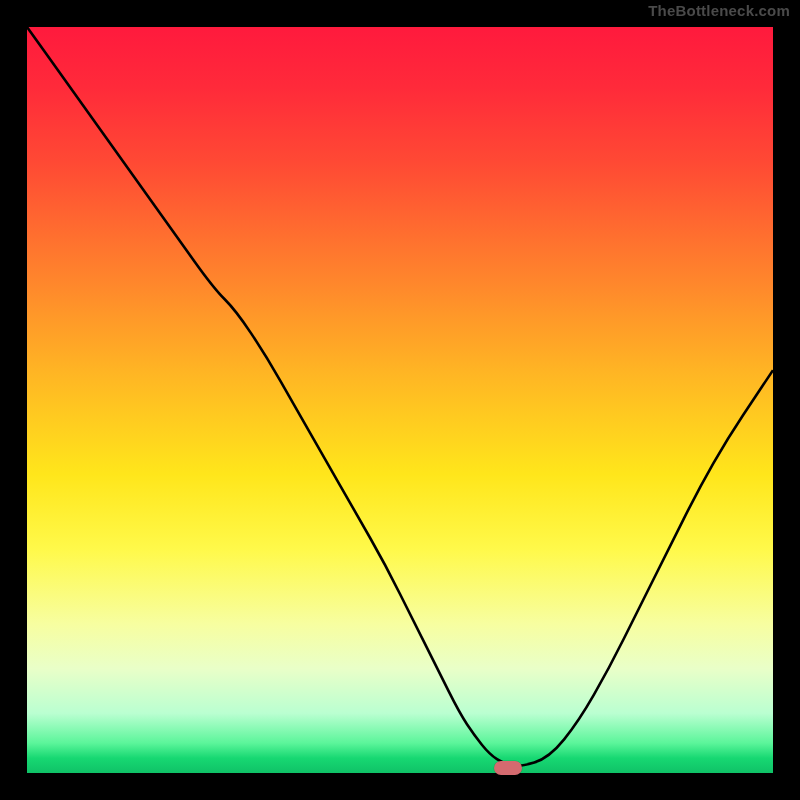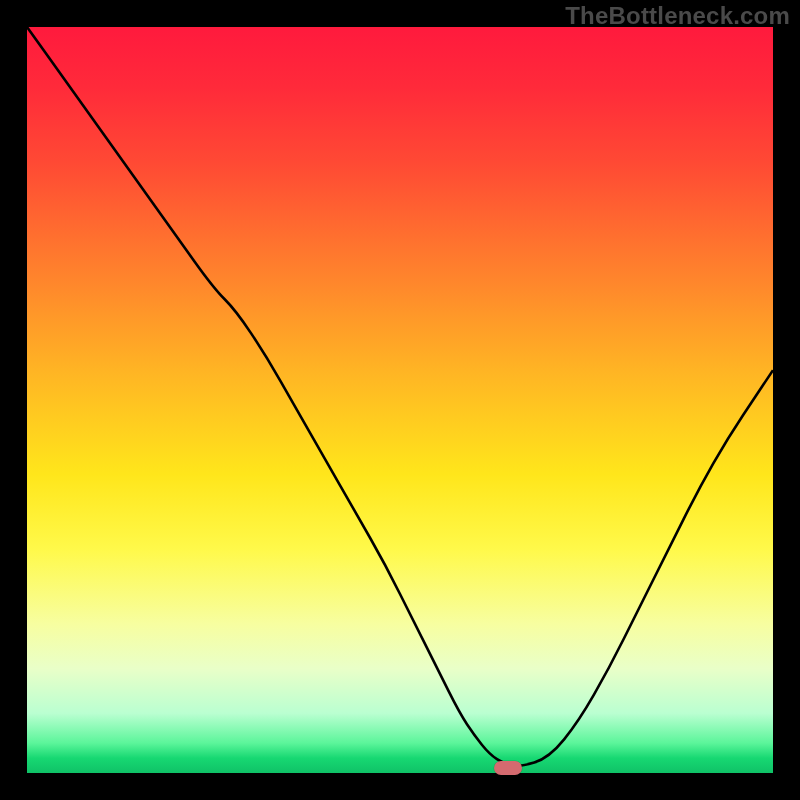--- a/index.html
+++ b/index.html
@@ -15,21 +15,21 @@
     position: relative;
     width: 800px;
     height: 800px;
     background: #000;
   }
   .watermark {
     position: absolute;
     top: 2px;
     right: 10px;
     color: #4a4a4a;
-    font-size: 24px;
+    font-size: 15px;
     font-weight: 600;
     letter-spacing: 0.2px;
     z-index: 5;
   }
   .plot-area {
     position: absolute;
     left: 27px;
     top: 27px;
     width: 746px;
     height: 746px;

